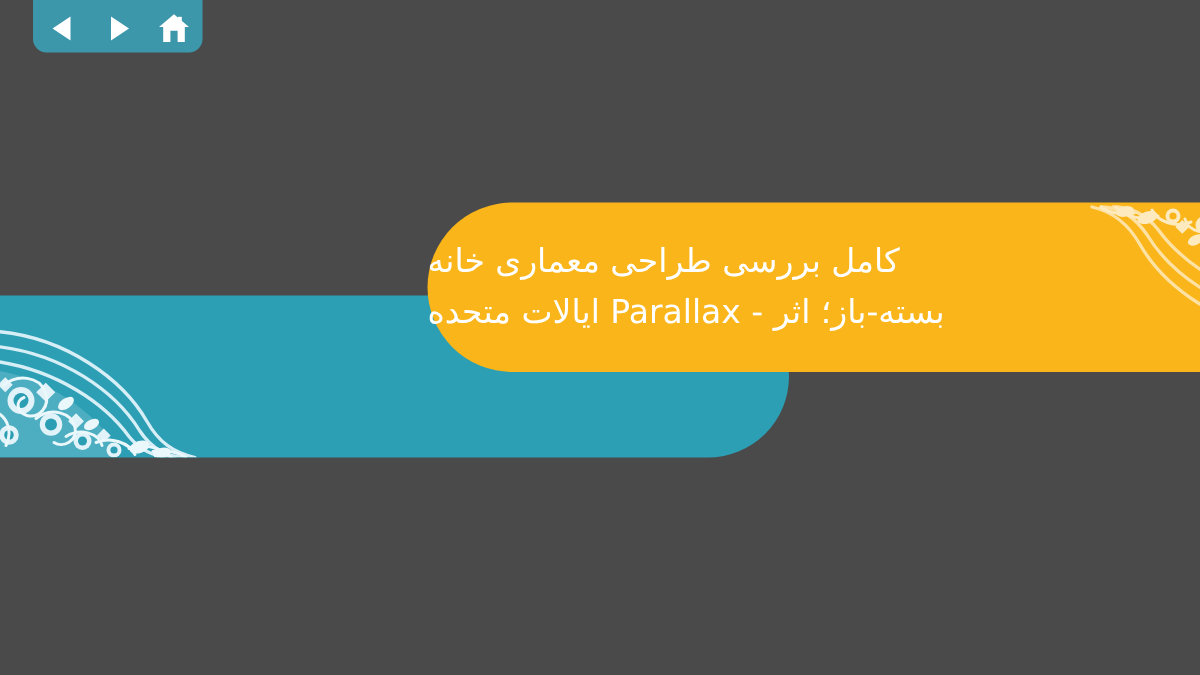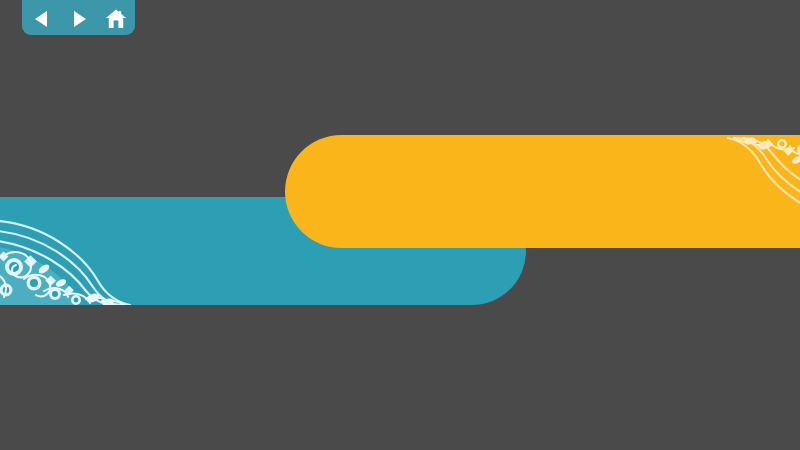--- a/index.html
+++ b/index.html
@@ -217,14 +217,18 @@
       </g>
       <g fill="#fdebbf">
         <ellipse cx="85" cy="10" rx="7" ry="4" transform="rotate(-18 85 10)"></ellipse>
         <ellipse cx="70" cy="6" rx="6" ry="3.4" transform="rotate(-14 70 6)"></ellipse>
         <ellipse cx="134" cy="39" rx="6" ry="3.4" transform="rotate(-35 134 39)"></ellipse>
         <ellipse cx="117" cy="25" rx="5.5" ry="3.2" transform="rotate(-28 117 25)"></ellipse>
       </g>
     </svg>
   </div>
 
+  <div id="banner-text">
+    <div class="banner-line">کامل بررسی طراحی معماری خانه</div>
+    <div class="banner-line">بسته-باز؛ اثر - Parallax ایالات متحده</div>
+  </div>
 
 </div>
 
 </body></html>

